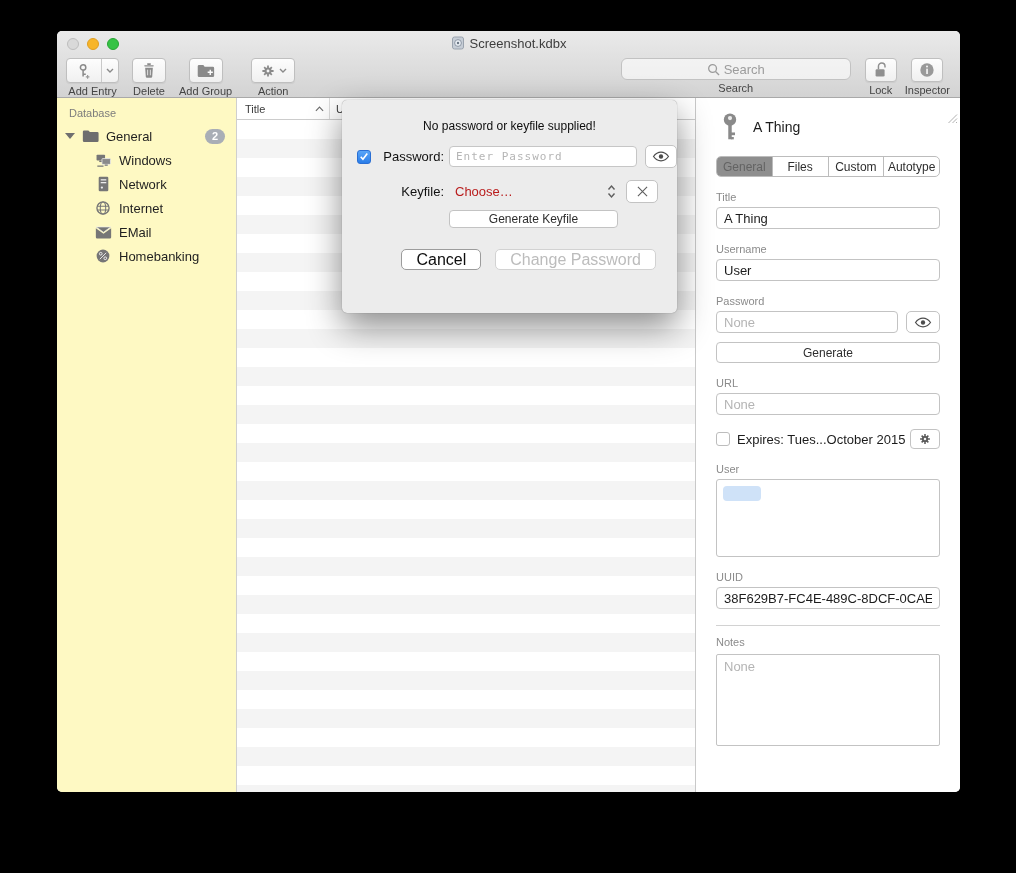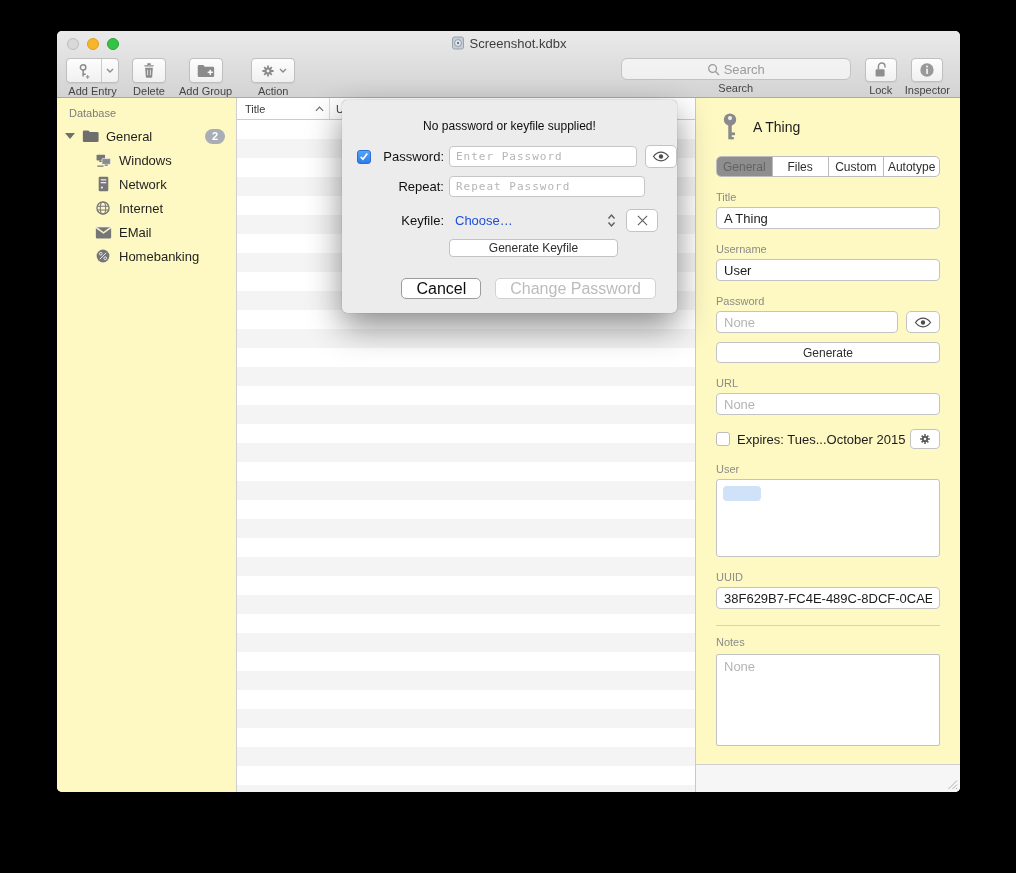--- a/index.html
+++ b/index.html
@@ -59,22 +59,22 @@
   .main { flex:1; background:#fff; display:flex; flex-direction:column; min-width:0; }
   .thead { height:22px; border-bottom:1px solid #cccccc; display:flex; align-items:center;
            font-size:11px; color:#3c3c3c; background:#fff; }
   .th { height:100%; display:flex; align-items:center; }
   .th-title { width:93px; padding-left:8px; border-right:1px solid #dcdcdc; }
   .sort-caret { margin-left:auto; margin-right:5px; display:flex; }
   .th-user { padding-left:6px; flex:1; }
   .tbody { flex:1; background:repeating-linear-gradient(to bottom,#ffffff 0 19px,#f4f4f4 19px 38px); }
 
   
-  .inspector { width:265px; background:#fef9c3; border-left:1px solid #c9c9c9;
-               display:flex; flex-direction:column; }
+  .inspector { width:265px; background:#ffffff; border-left:1px solid #c9c9c9;
+               display:flex; flex-direction:row; }
   .insp-main { flex:1; padding:12px 20px 0; overflow:hidden; }
   .insp-head { display:flex; align-items:center; gap:13px; margin:2px 0 14px 4px; }
   .insp-title { font-size:14px; color:#1c1c1c; }
   .segmented { display:flex; height:21px; border:1px solid #bcbcbc; border-radius:5px;
                overflow:hidden; background:#fff; font-size:12px; }
   .seg { flex:1; display:flex; align-items:center; justify-content:center; color:#2e2e2e;
          border-left:1px solid #bcbcbc; }
   .seg:first-child { border-left:none; }
   .seg.selected { background:#8e8e8e; color:#636363; }
   .f-label { font-size:11px; color:#8b8b8b; margin:14px 0 4px; }
@@ -111,21 +111,21 @@
   .dlg-label { width:102px; display:flex; justify-content:flex-end; align-items:center; gap:12px; flex:none; }
   .dlg-field { width:196px; height:21px; margin-left:5px; background:#fff; border:1px solid #c6c6c6;
                border-radius:4px; padding:0 6px; font-family:"DejaVu Sans Mono", monospace;
                font-size:11px; letter-spacing:1px; color:#222; }
   .dlg-field::placeholder { color:#b5b5b5; }
   .dlg-sq { width:32px; height:23px; margin-left:8px; border-radius:5px; flex:none; }
   .cb-checked { width:14px; height:14px; border-radius:3px; flex:none;
                 background:linear-gradient(#59a5f8,#2a7de8); border:1px solid #2a6fd4;
                 display:flex; align-items:center; justify-content:center; }
   .popup { width:169px; margin-left:5px; display:flex; align-items:center; padding:0 2px 0 6px; height:21px; }
-  .popup-text { color:#1d4ed8; }
+  .popup-text { color:#b91c1c; }
   .stepper { margin-left:auto; display:flex; }
   .gen-key { margin:7px 0 0 107px; width:169px; height:18px; font-size:12px; color:#2e2e2e; border-radius:4px; }
   .dlg-buttons { display:flex; justify-content:flex-end; gap:14px; margin-top:21px; padding-right:21px; }
   .dlg-btn { height:21px; border-radius:5px; font-size:16px; padding:0 14px; }
   .cancel { border-color:#9c9c9c; color:#0d0d0d; }
   .disabled { border-color:#d2d2d2; color:#bcbcbc; }
 </style>
 </head>
 <body>
 
@@ -431,26 +431,20 @@
     </span>
     <input class="dlg-field" placeholder="Enter Password" style="">
     <button class="btn dlg-sq">
       <svg width="18" height="11" viewBox="0 0 24 14">
           <path d="M2 7C5.2 2.6 8.6 1.2 12 1.2S18.8 2.6 22 7c-3.2 4.4-6.6 5.8-10 5.8S5.2 11.4 2 7z" fill="none" stroke="#4c4c4c" stroke-width="1.6"></path>
           <circle cx="12" cy="7" r="2.9" fill="#4c4c4c"></circle>
         </svg>
     </button>
   </div>
 
-  <div class="dlg-row">
-    <span class="dlg-label">
-        <span>Repeat:</span>
-      </span>
-    <input class="dlg-field" placeholder="Repeat Password" style="">
-  </div>
 
   <div class="dlg-row" style="margin-top:12px">
     <span class="dlg-label">
         <span>Keyfile:</span>
       </span>
     <span class="popup">
       <span class="popup-text">Choose…</span>
       <span class="stepper">
         <svg width="9" height="15" viewBox="0 0 9 15">
             <path d="M1.5 5.5L4.5 2l3 3.5" fill="none" stroke="#5e5e5e" stroke-width="1.4"></path>

